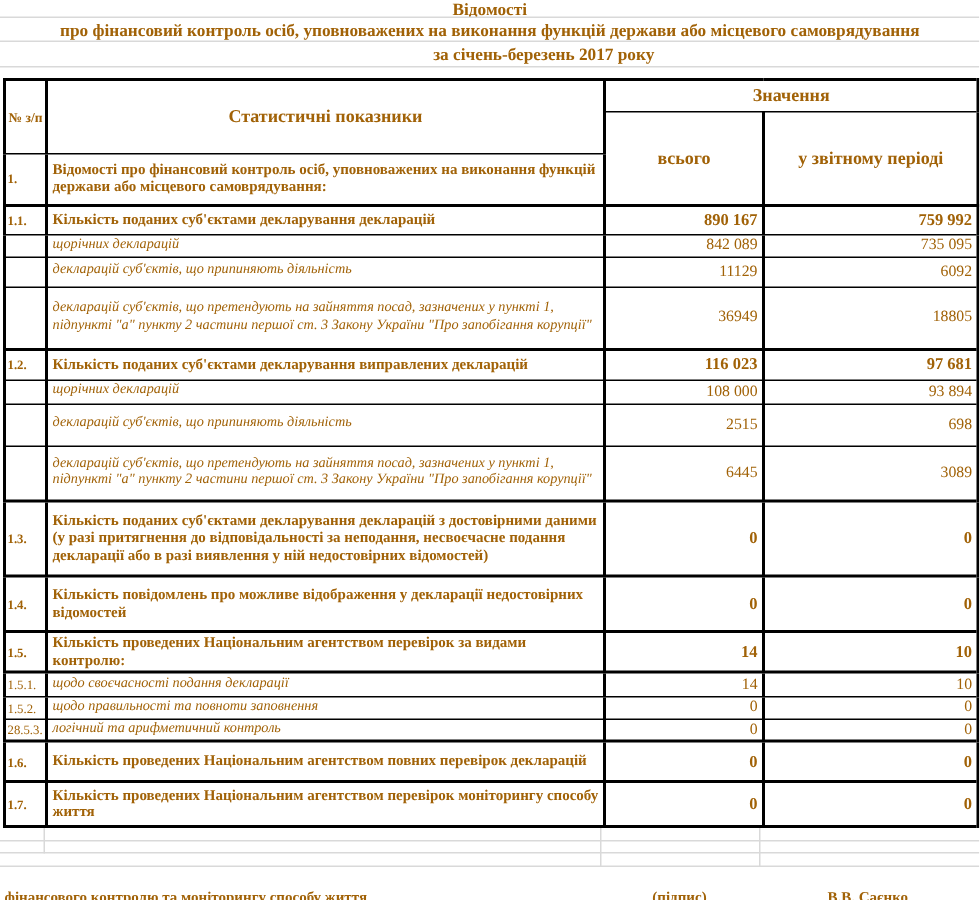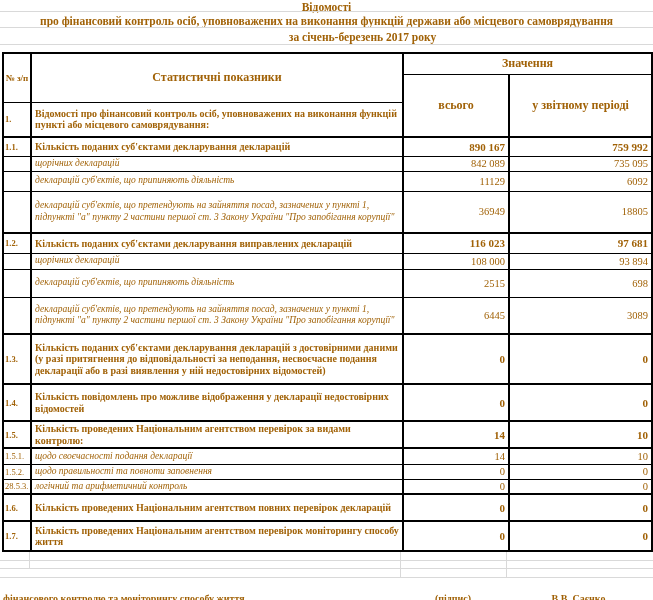--- a/index.html
+++ b/index.html
@@ -70,21 +70,21 @@
       <td class="hdr hnum" rowspan="2">№ з/п</td>
       <td class="hdr" rowspan="2">Статистичні показники</td>
       <td class="hdr" colspan="2">Значення</td>
     </tr>
     <tr style="height:28px">
       <td class="hdr bb2" rowspan="2">всього</td>
       <td class="hdr bb2" rowspan="2">у звітному періоді</td>
     </tr>
     <tr class="rm" style="height:35px">
       <td class="cn bb2">1.</td>
-      <td class="ci bb2">Відомості про фінансовий контроль осіб, уповноважених на виконання функцій пункті або місцевого самоврядування:</td>
+      <td class="ci bb2">Відомості про фінансовий контроль осіб, уповноважених на виконання функцій держави або місцевого самоврядування:</td>
     </tr>
 
     <tr class="rm" style="height:19px">
       <td class="cn">1.1.</td>
       <td class="ci">Кількість поданих суб'єктами декларування декларацій</td>
       <td class="cv">890 167</td>
       <td class="cv">759 992</td>
     </tr>
     <tr class="rs" style="height:15px">
       <td class="cn"></td>

